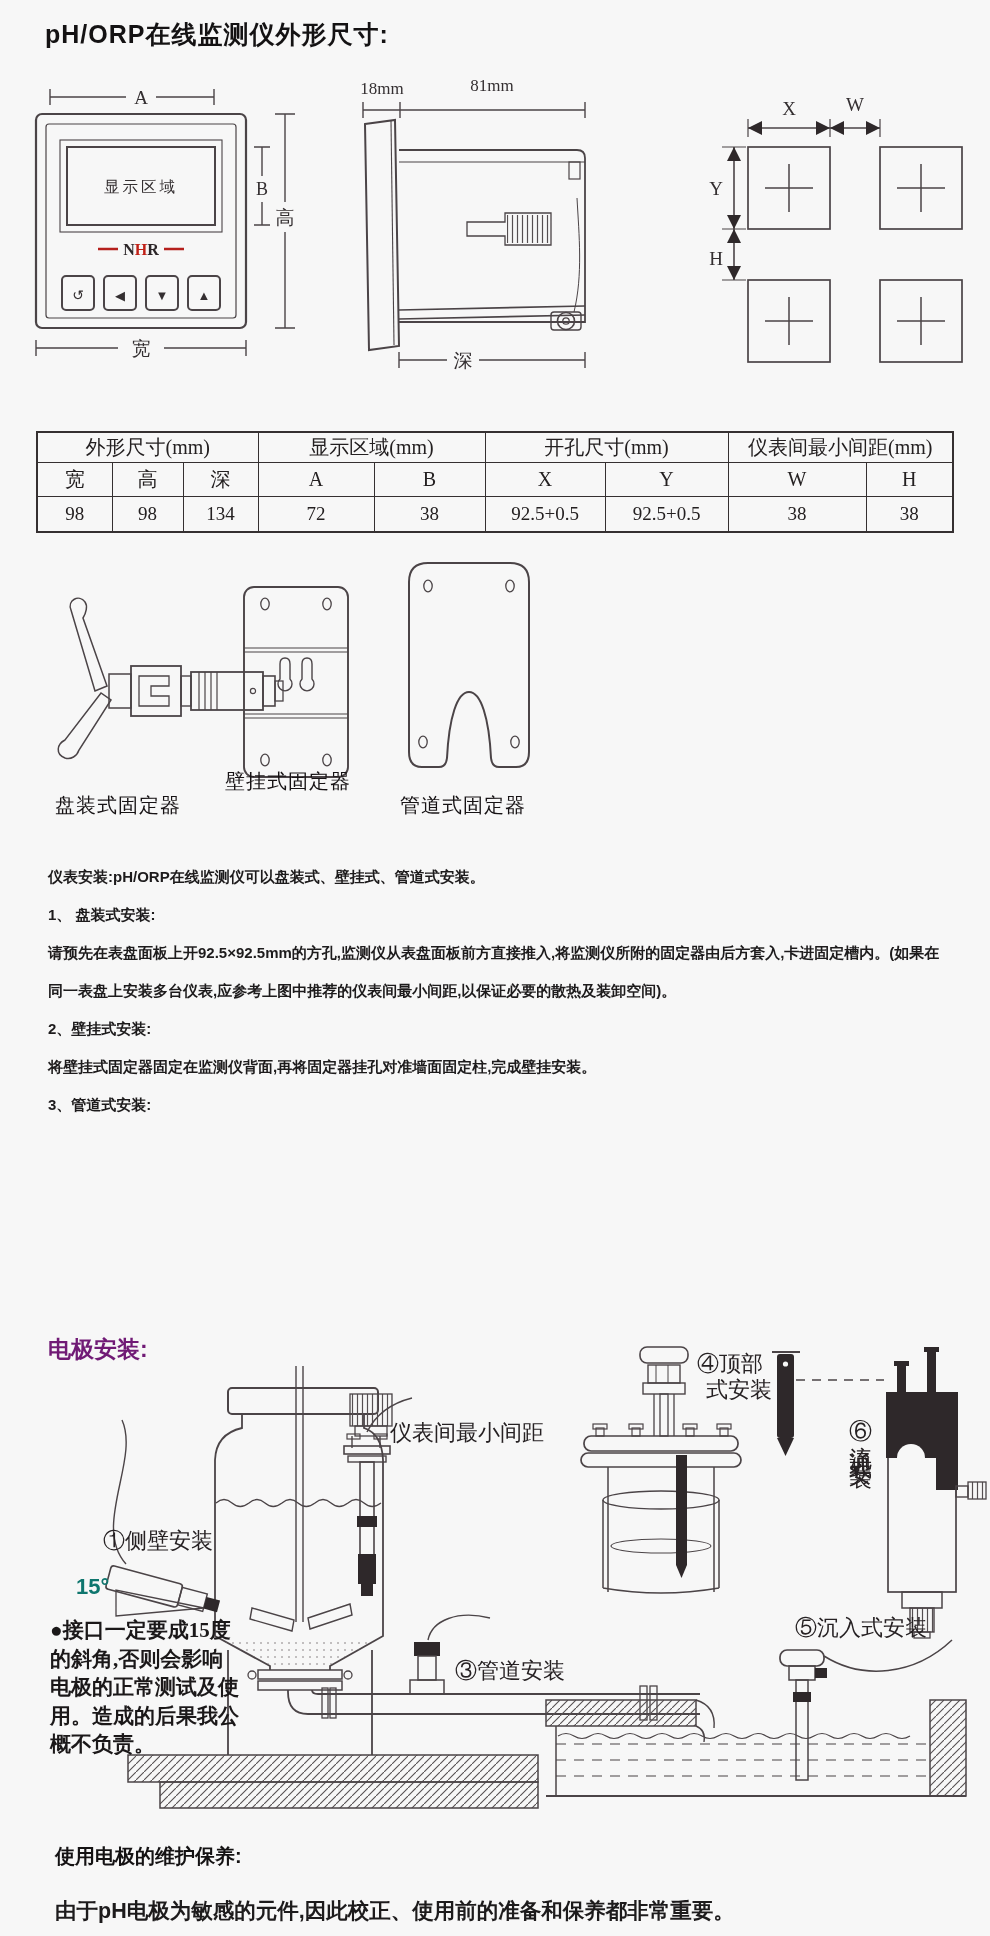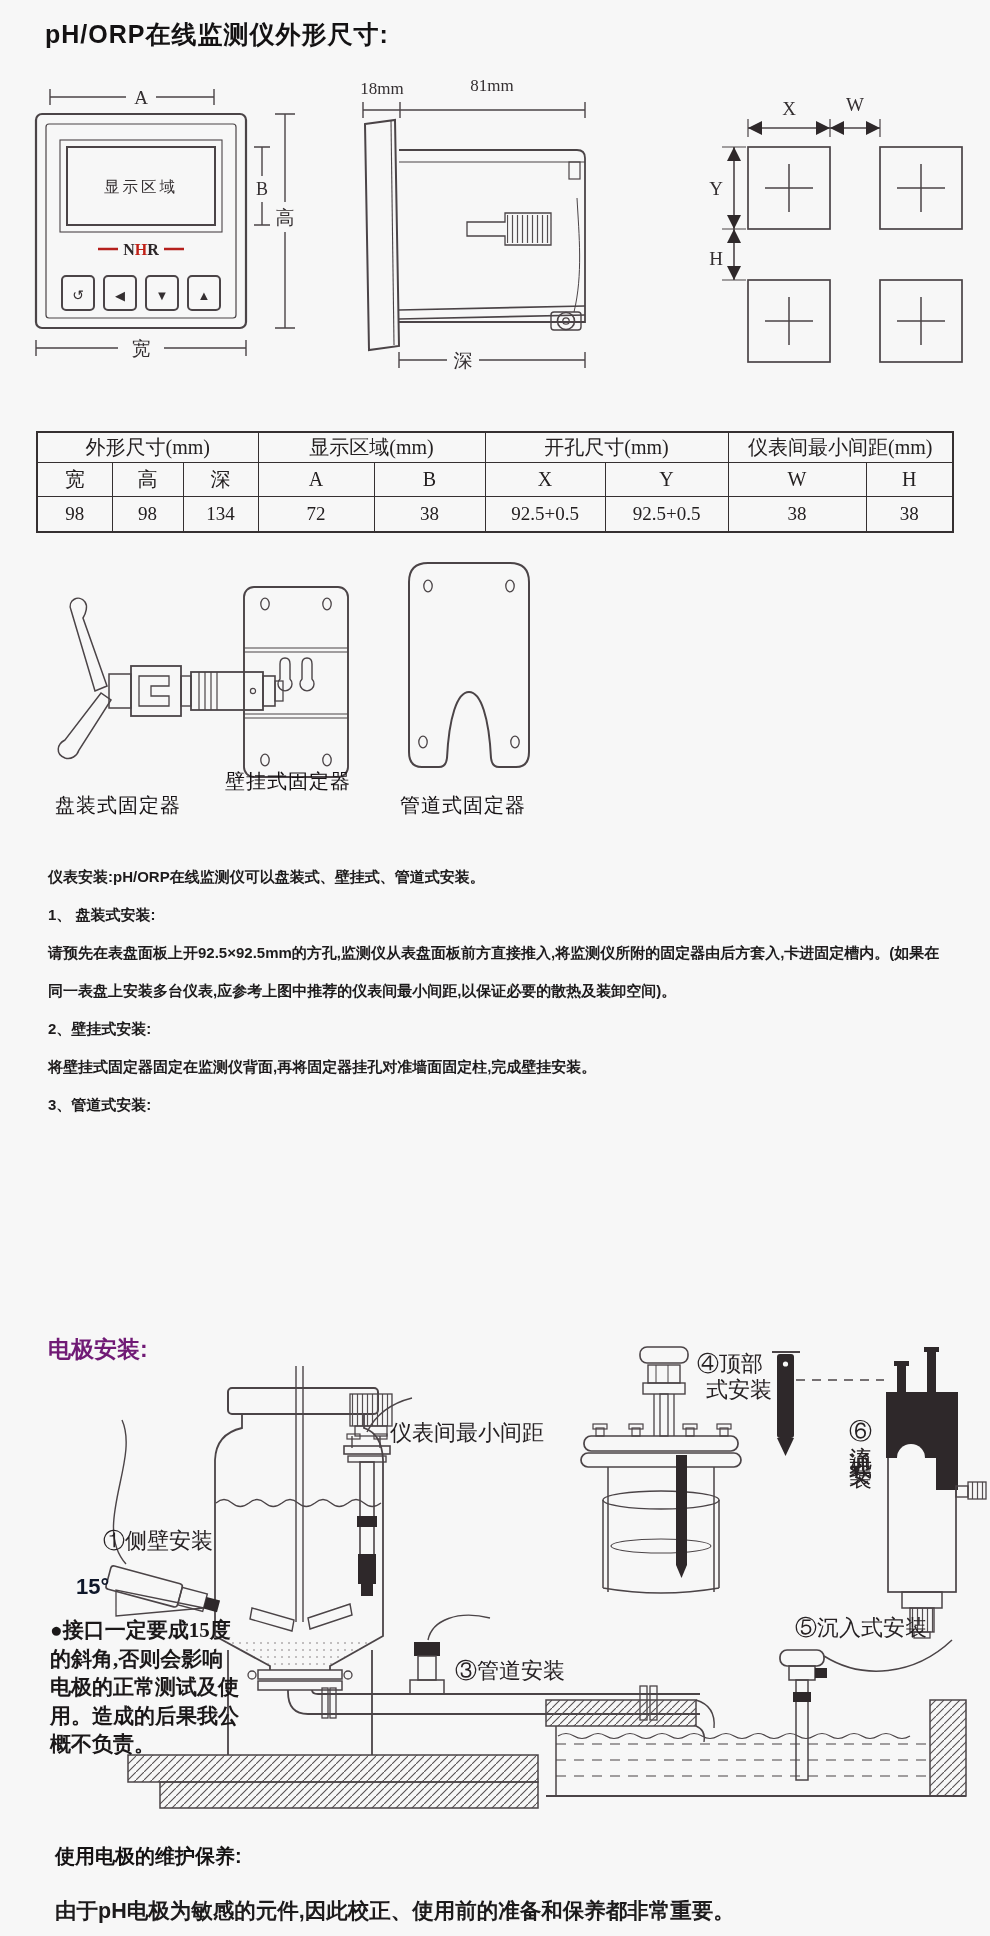--- a/index.html
+++ b/index.html
@@ -24,21 +24,21 @@
   .spec-table .r2 th { height:33px; font-size:20px; }
   .spec-table .r3 td { height:34px; font-size:19px; }
   .fixture-caption {
     font-family:"Liberation Serif", serif; font-size:20px; color:#161214;
     text-align:left; letter-spacing:1px;
   }
   .body-text { width:892px; font-size:15px; line-height:38px; font-weight:700; color:#1d1b1c; }
   .body-text p { margin:0; }
   .section-heading { font-size:23px; font-weight:700; color:#701a75; }
   .diagram-label { font-family:"Liberation Serif", serif; font-size:22px; color:#262123; white-space:nowrap; }
-  .angle-label { font-size:22px; font-weight:700; color:#0f172a; }
+  .angle-label { font-size:22px; font-weight:700; color:#0f766e; }
   .vertical-label {
     font-family:"Liberation Serif", serif; font-size:23px; color:#262123;
     writing-mode:vertical-rl; letter-spacing:5px; height:175px;
   }
   .note-block { font-family:"Liberation Serif", serif; font-weight:700; font-size:21px;
     line-height:28.6px; color:#1b1819; width:190px; }
   .footer-heading { font-size:20px; font-weight:700; color:#141213; }
   .footer-body { font-size:21.5px; font-weight:700; color:#1d1b1c; }
 </style>
 </head>

